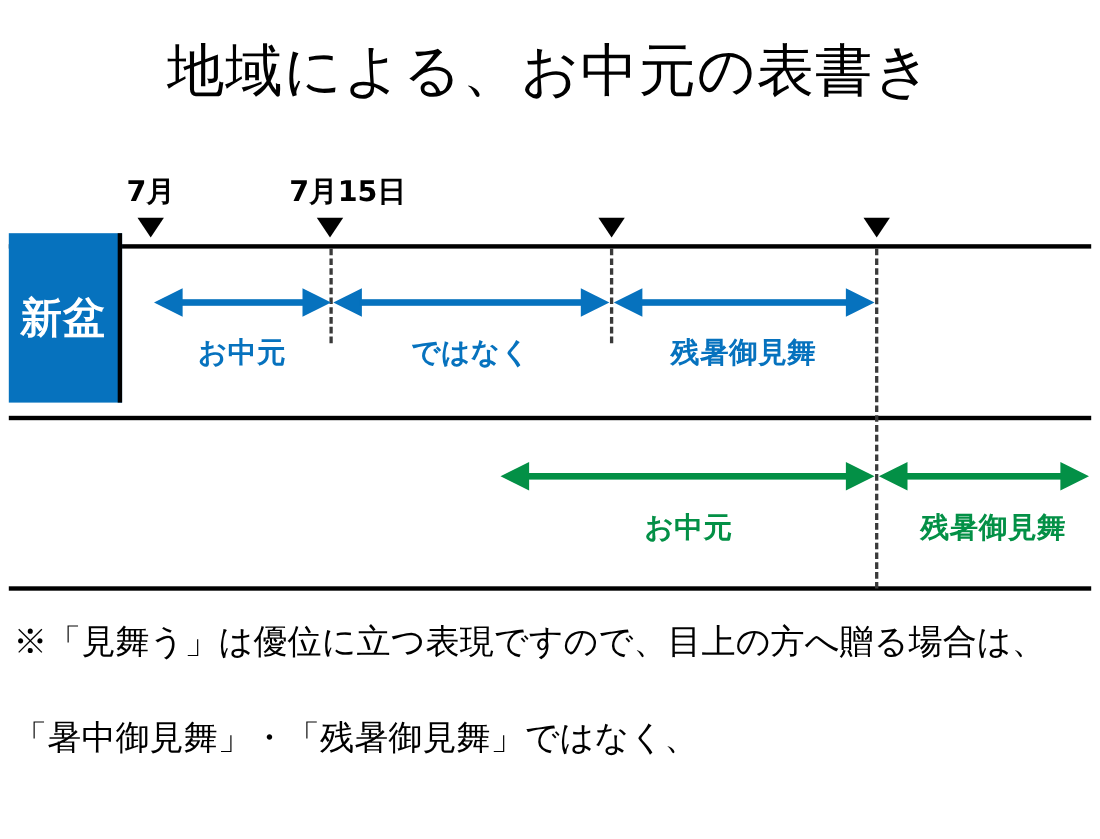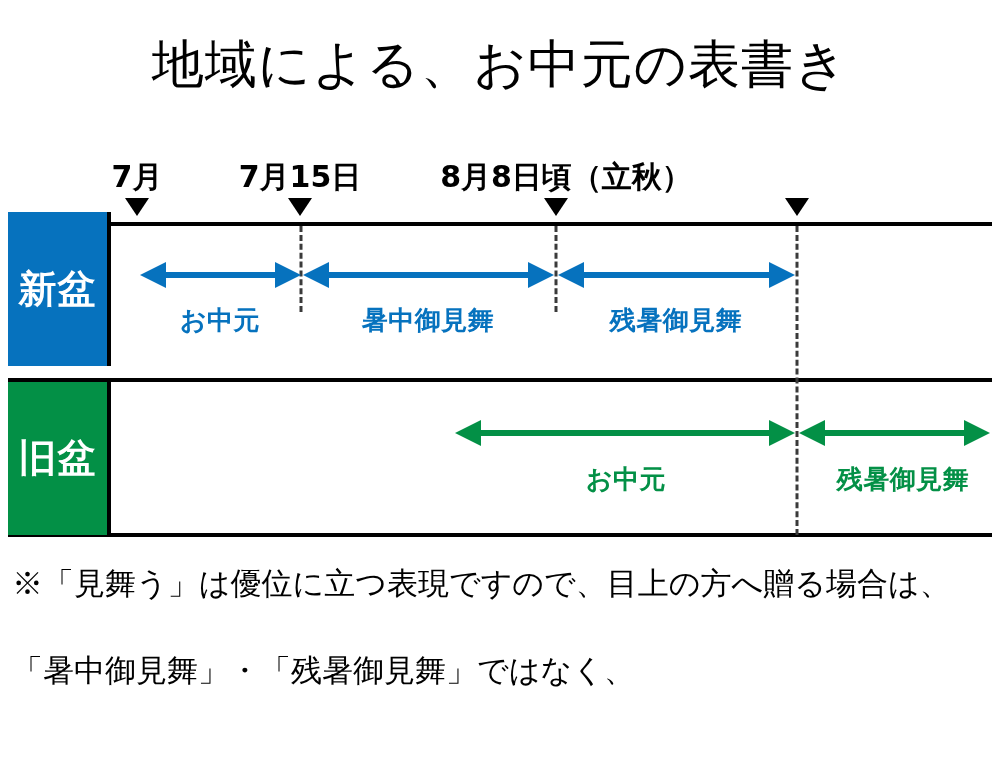--- a/index.html
+++ b/index.html
@@ -33,21 +33,21 @@
     letter-spacing: 1px;
     color: #000;
     white-space: nowrap;
     font-family: "DejaVu Sans", "Liberation Sans", sans-serif;
   }
 
   
   .axis-label {
     position: absolute;
     top: 157px;
-    font-size: 30px;
+    font-size: 26px;
     font-weight: bold;
     white-space: nowrap;
     transform: translateX(-50%);
     color: #000;
     font-family: "DejaVu Sans", "Liberation Sans", sans-serif;
   }
   .marker {
     position: absolute;
     top: 198px;
     width: 0;
@@ -159,37 +159,33 @@
   .note.l3 { top: 672px; }
 </style>
 </head>
 <body>
 
 <div id="stage">
 
   <div class="title">地域による、お中元の表書き</div>
 
   <div class="axis-label" style="left:137px">7月</div>
-  <div class="axis-label" style="left:300px">7月15日</div>
-  <div class="axis-label" style="left:566px">8月8日頃（立秋）</div>
+  <div class="axis-label" style="left:316px">7月15日</div>
 
   <div class="marker" style="left:137px"></div>
   <div class="marker" style="left:300px"></div>
   <div class="marker" style="left:556px"></div>
   <div class="marker" style="left:797px"></div>
 
   <div class="table-frame"></div>
   <div class="row-divider"></div>
 
   <div class="label-cell new" style="background:#0672BE">
     <span>新盆</span>
   </div>
-  <div class="label-cell old" style="background:#039046">
-    <span>旧盆</span>
-  </div>
 
   <div class="dashed" style="left:301px; top:226px; height:86px"></div>
   <div class="dashed" style="left:556px; top:226px; height:86px"></div>
   <div class="dashed" style="left:797px; top:226px; height:309px"></div>
 
   <div class="arrow" style="left:140px; top:275px; width:161px">
     <span class="head left" style="border-right-color:#0672BE"></span>
     <span class="shaft" style="left:24px; right:24px; background:#0672BE"></span>
     <span class="head right" style="border-left-color:#0672BE"></span>
   </div>
@@ -198,21 +194,21 @@
     <span class="shaft" style="left:24px; right:24px; background:#0672BE"></span>
     <span class="head right" style="border-left-color:#0672BE"></span>
   </div>
   <div class="arrow" style="left:558px; top:275px; width:237px">
     <span class="head left" style="border-right-color:#0672BE"></span>
     <span class="shaft" style="left:24px; right:24px; background:#0672BE"></span>
     <span class="head right" style="border-left-color:#0672BE"></span>
   </div>
 
   <div class="span-caption" style="left:220px; top:303px; color:#0672BE">お中元</div>
-  <div class="span-caption" style="left:428px; top:303px; color:#0672BE">暑中御見舞</div>
+  <div class="span-caption" style="left:428px; top:303px; color:#0672BE">ではなく</div>
   <div class="span-caption" style="left:676px; top:303px; color:#0672BE">残暑御見舞</div>
 
   <div class="arrow" style="left:455px; top:433px; width:340px">
     <span class="head left" style="border-right-color:#039046"></span>
     <span class="shaft" style="left:24px; right:24px; background:#039046"></span>
     <span class="head right" style="border-left-color:#039046"></span>
   </div>
   <div class="arrow" style="left:799px; top:433px; width:191px">
     <span class="head left" style="border-right-color:#039046"></span>
     <span class="shaft" style="left:24px; right:24px; background:#039046"></span>

